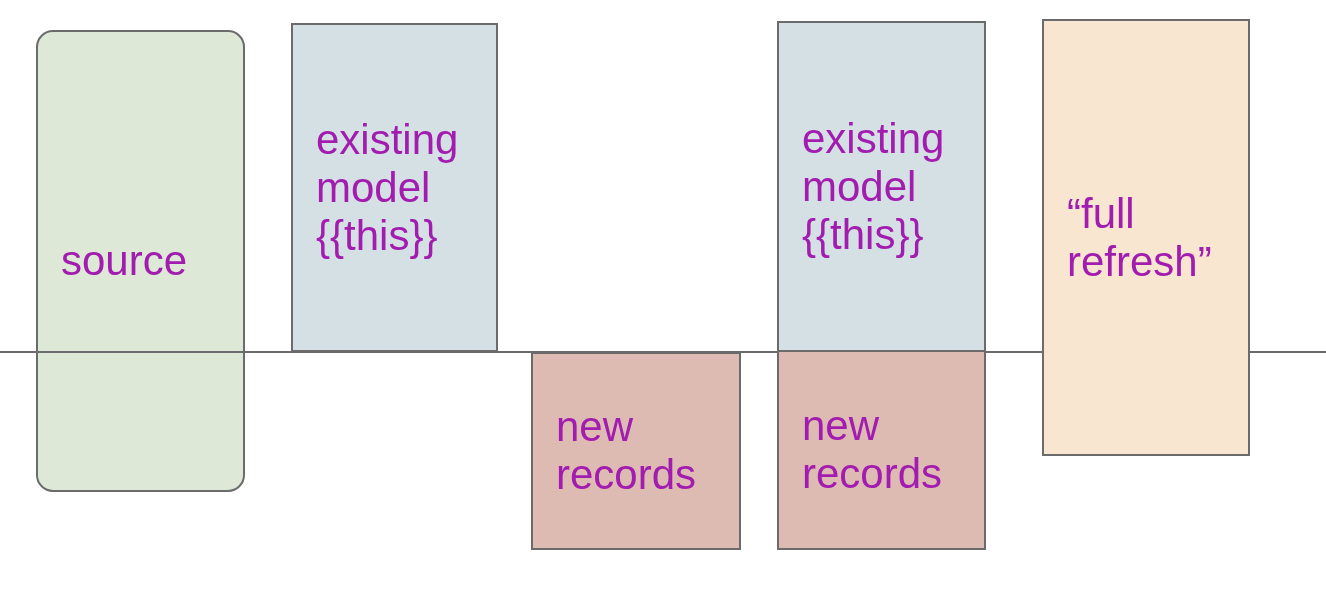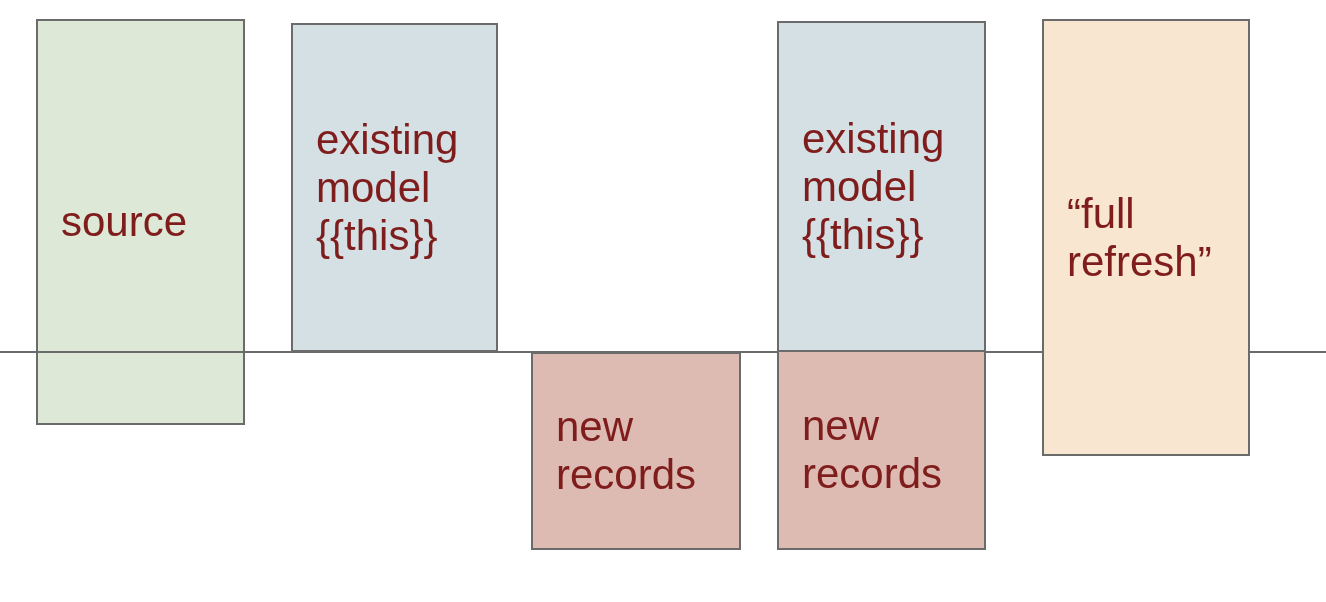--- a/index.html
+++ b/index.html
@@ -20,29 +20,29 @@
     z-index: 1;
   }
   .box {
     position: absolute;
     box-sizing: border-box;
     border: 2px solid #6b6b6b;
     display: flex;
     align-items: center;
     padding-left: 23px;
     padding-right: 6px;
-    color: #7f1d1d;
+    color: #a21caf;
     font-size: 42px;
     line-height: 48px;
     letter-spacing: 0;
   }
   .box .label { white-space: pre-line; }
   .z-under { z-index: 0; }  
   .z-over  { z-index: 2; }  
-  #box-source        { left: 36px;   top: 19px;  width: 209px; height: 406px; }
+  #box-source        { left: 36px;   top: 30px;  width: 209px; height: 462px; border-radius: 17px; }
   #box-existing-1    { left: 291px;  top: 23px;  width: 207px; height: 329px; }
   #box-new-1         { left: 531px;  top: 352px; width: 210px; height: 198px; }
   #box-existing-2    { left: 777px;  top: 21px;  width: 209px; height: 331px; }
   #box-new-2         { left: 777px;  top: 350px; width: 209px; height: 200px; }
   #box-full-refresh  { left: 1042px; top: 19px;  width: 208px; height: 437px; }
 </style>
 </head>
 <body>
 
 <div id="canvas">

